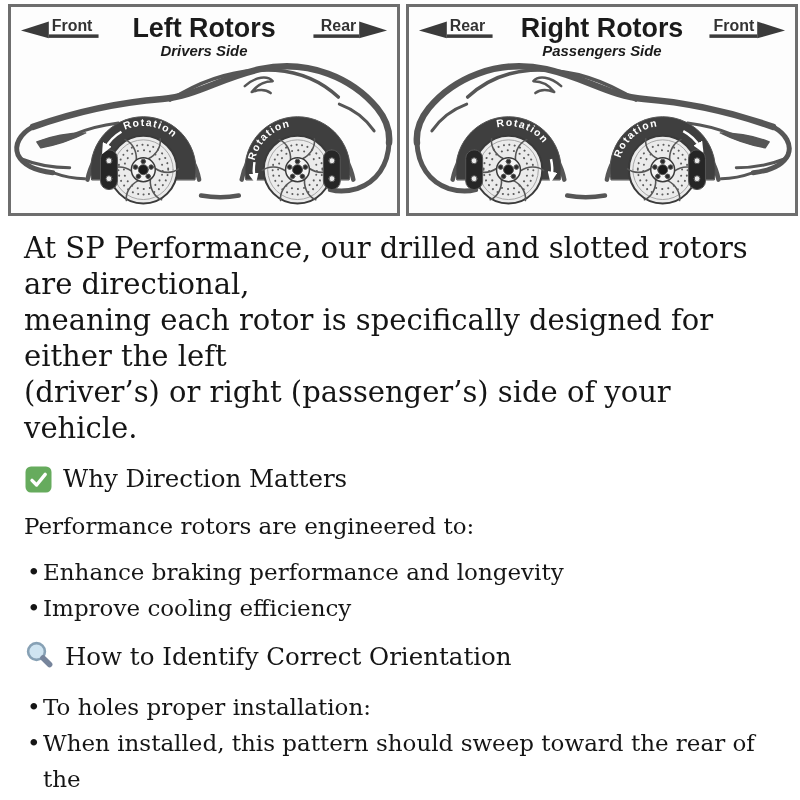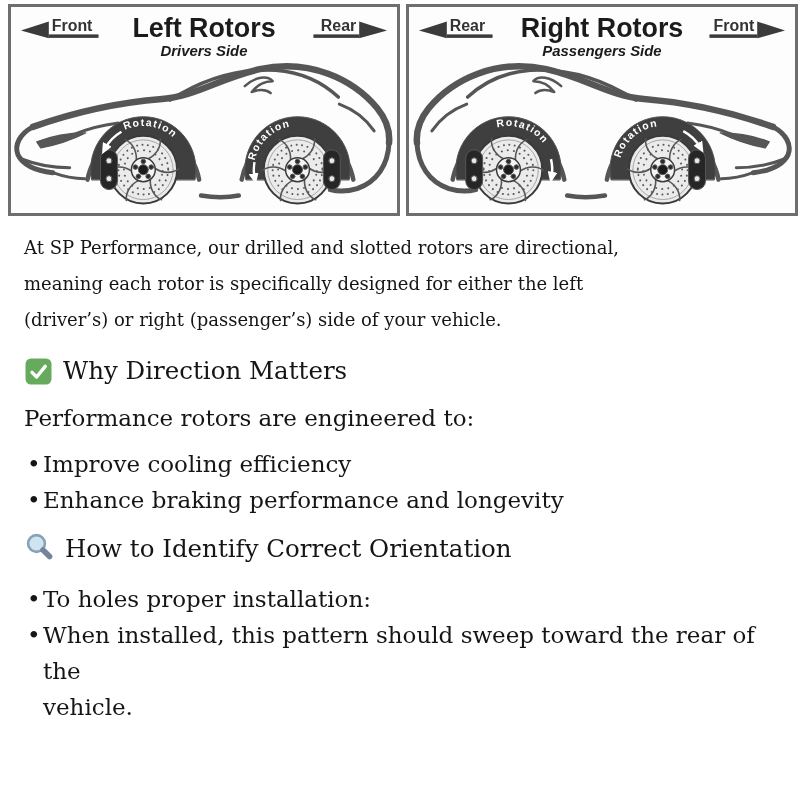--- a/index.html
+++ b/index.html
@@ -12,21 +12,21 @@
   .panel{flex:1;border:3px solid #6e6e6e;background:#fdfdfd;height:206px;overflow:hidden;}
   .panel svg{display:block;width:100%;height:100%;}
   svg text{font-family:"Liberation Sans","DejaVu Sans",sans-serif;}
   .ptitle{font-size:27px;font-weight:bold;fill:#1b1b1b;}
   .psub{font-size:15px;font-weight:bold;font-style:italic;fill:#1b1b1b;}
   .plabel{font-size:16px;font-weight:bold;fill:#333;}
   .rot{font-size:10.5px;font-weight:bold;fill:#fff;letter-spacing:1.3px;}
 
   
   .article{padding:0 10px 0 24px;}
-  .intro{white-space:pre-line;font-size:18px;line-height:36px;margin:14px 0 17px 0;}
+  .intro{white-space:pre-line;font-size:29px;line-height:36px;margin:14px 0 17px 0;}
   .h-check{display:flex;align-items:center;gap:11px;font-size:24.5px;font-weight:normal;
            margin:17px 0 0 1px;line-height:32px;}
   .h-search{display:flex;gap:10px;font-size:24.5px;font-weight:normal;
             margin:14px 0 0 0;line-height:34px;}
   .emoji{display:inline-flex;flex:0 0 auto;}
   .lead{font-size:23px;line-height:36px;margin:13px 0 0 0;}
   ul{list-style:none;margin:10px 0 0 0;padding:0 0 0 19px;}
   .list2{margin-top:15px;}
   li{position:relative;font-size:23px;line-height:36px;white-space:pre-line;}
   li::before{content:"\2022";position:absolute;left:-16px;top:0;}
@@ -161,22 +161,22 @@
           <rect x="0.5" y="0.5" width="26" height="26" rx="5.5" fill="#66ab5d"></rect>
           <path d="M7 14.4 L11.6 19 L20.2 8.4" stroke="#fff" stroke-width="3.4" fill="none" stroke-linecap="round" stroke-linejoin="round"></path>
         </svg>
       </span>
       <span>Why Direction Matters</span>
     </h2>
 
     <p class="lead">Performance rotors are engineered to:</p>
 
     <ul>
+      <li>Enhance braking performance and longevity</li>
       <li>Improve cooling efficiency</li>
-      <li>Enhance braking performance and longevity</li>
     </ul>
 
     <h3 class="h-search">
       <span class="emoji">
         <svg width="31" height="31" viewBox="0 0 31 31">
           <circle cx="12.5" cy="11.5" r="8.4" fill="#cfe4f1" stroke="#87a1b5" stroke-width="2.6"></circle>
           <path d="M19 18 L25.6 24.6" stroke="#76849b" stroke-width="5.6" stroke-linecap="round"></path>
         </svg>
       </span>
       <span>How to Identify Correct Orientation</span>

